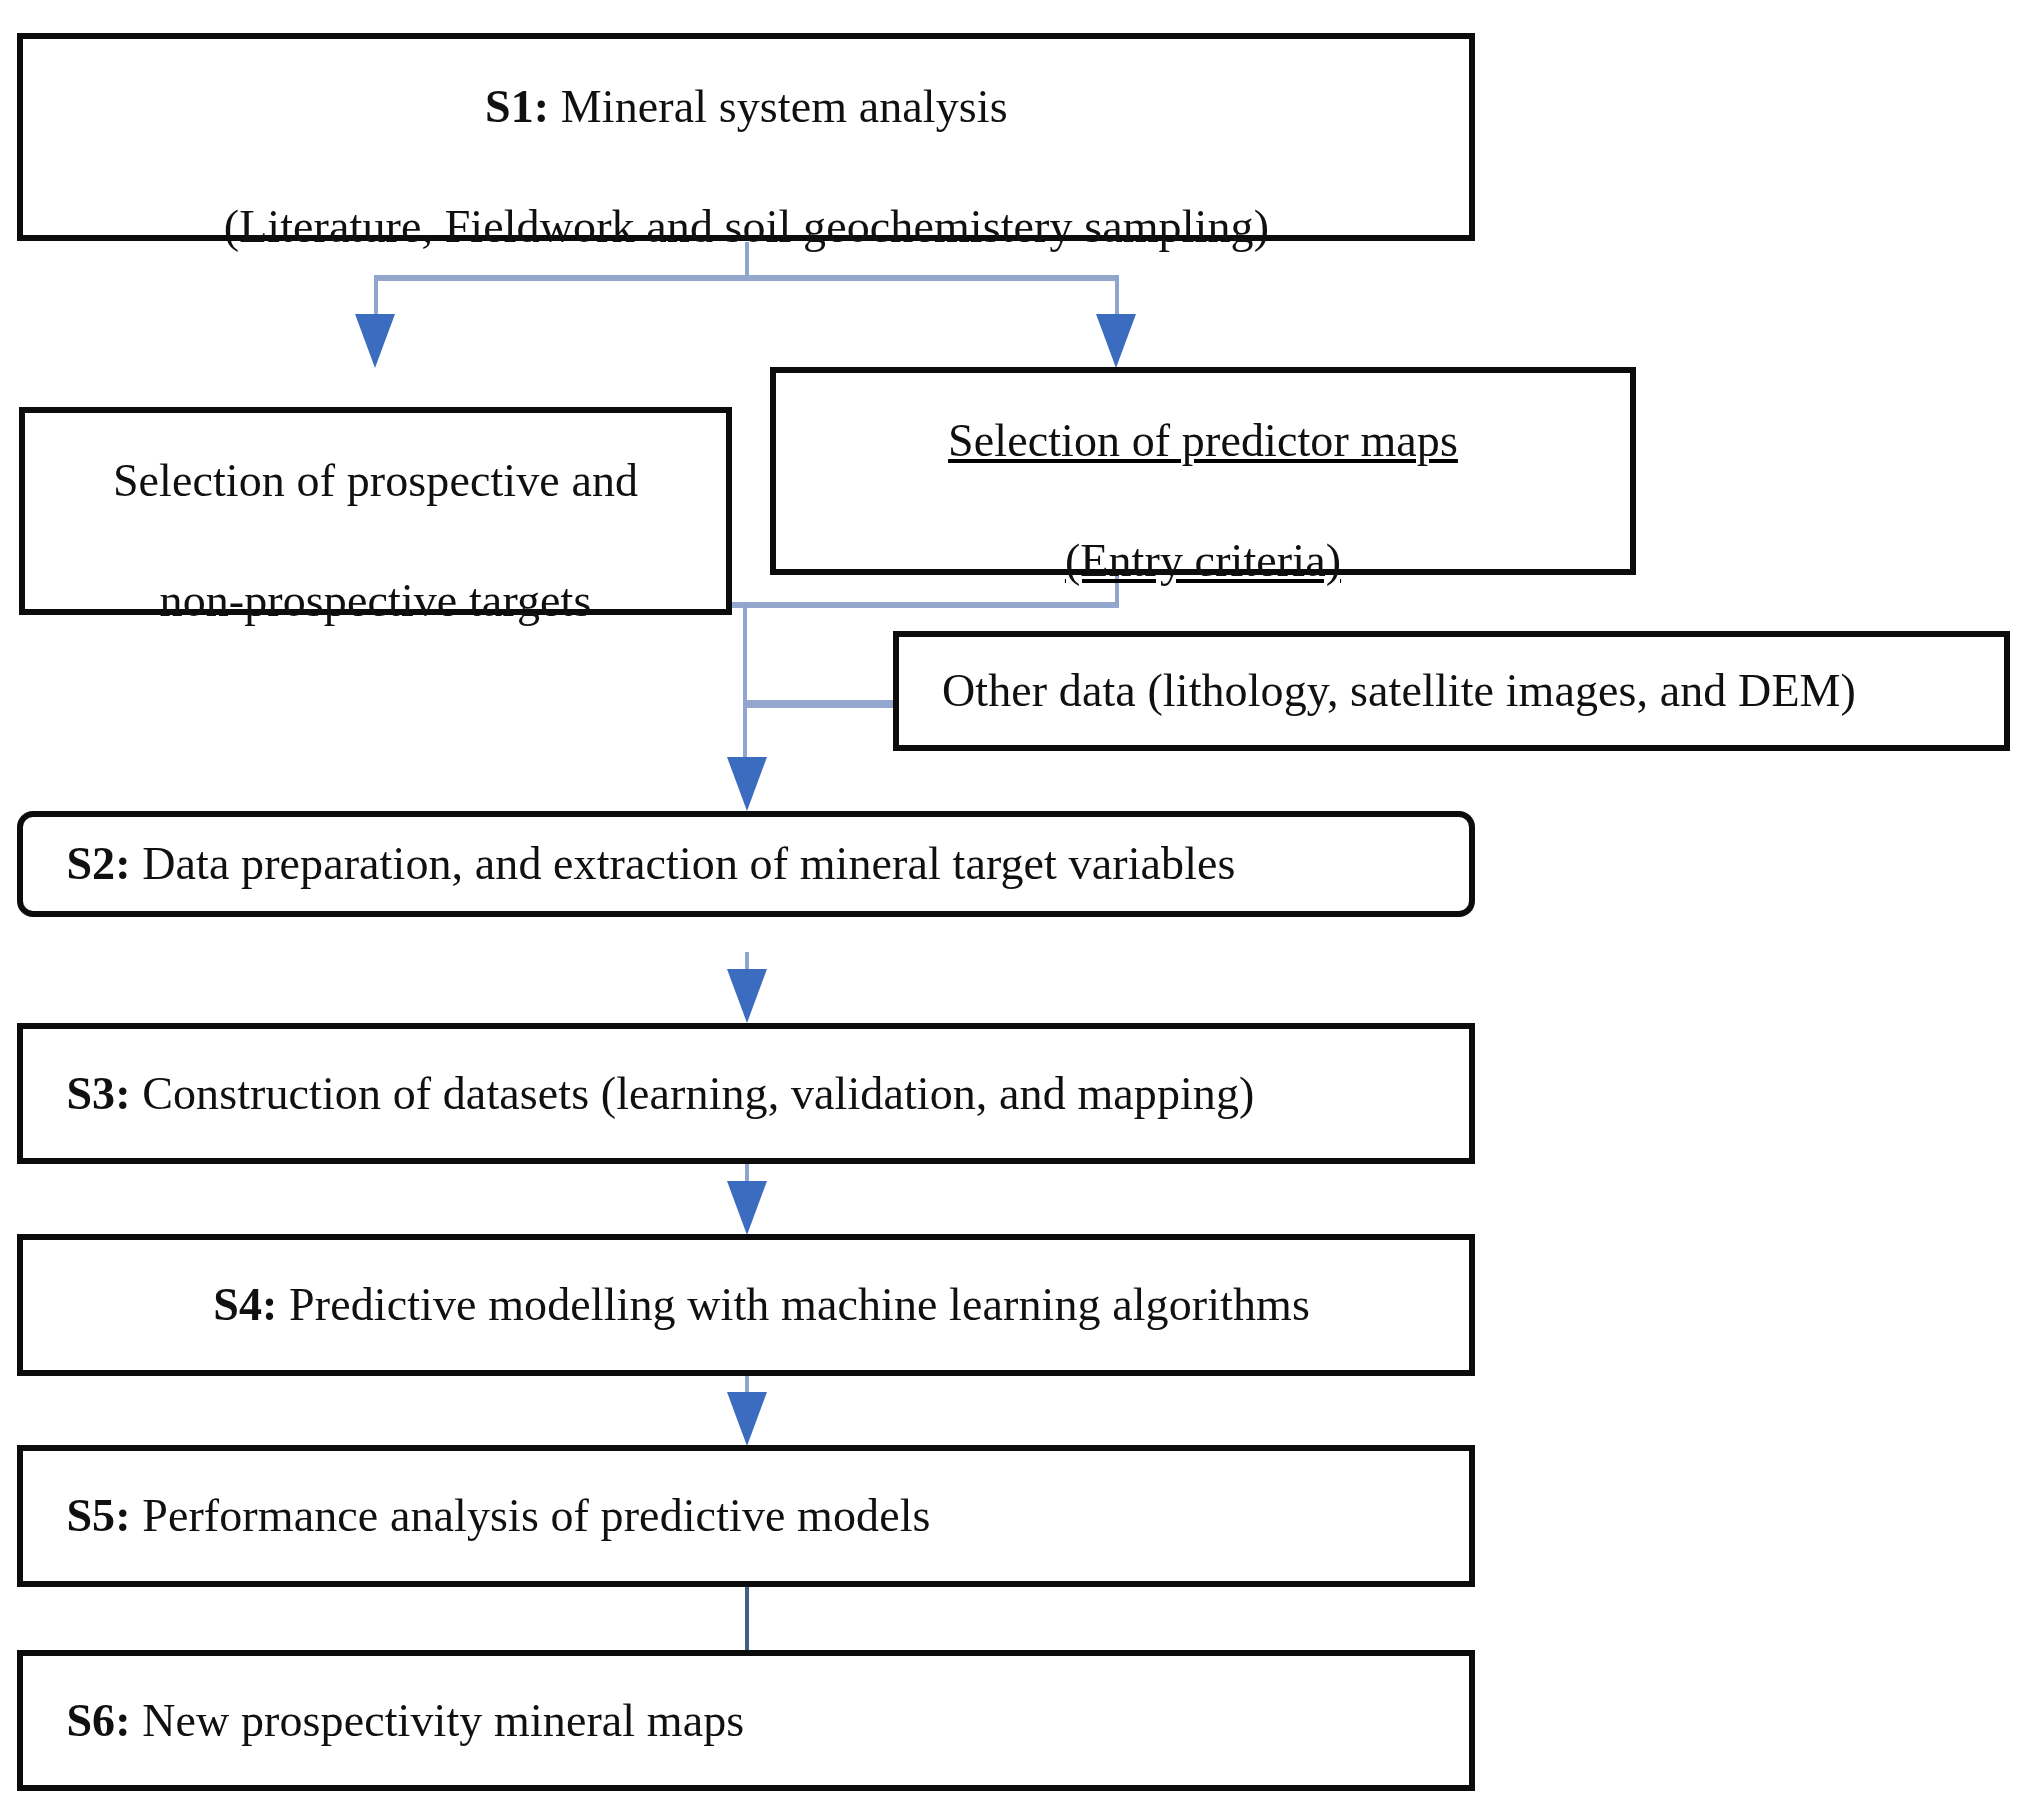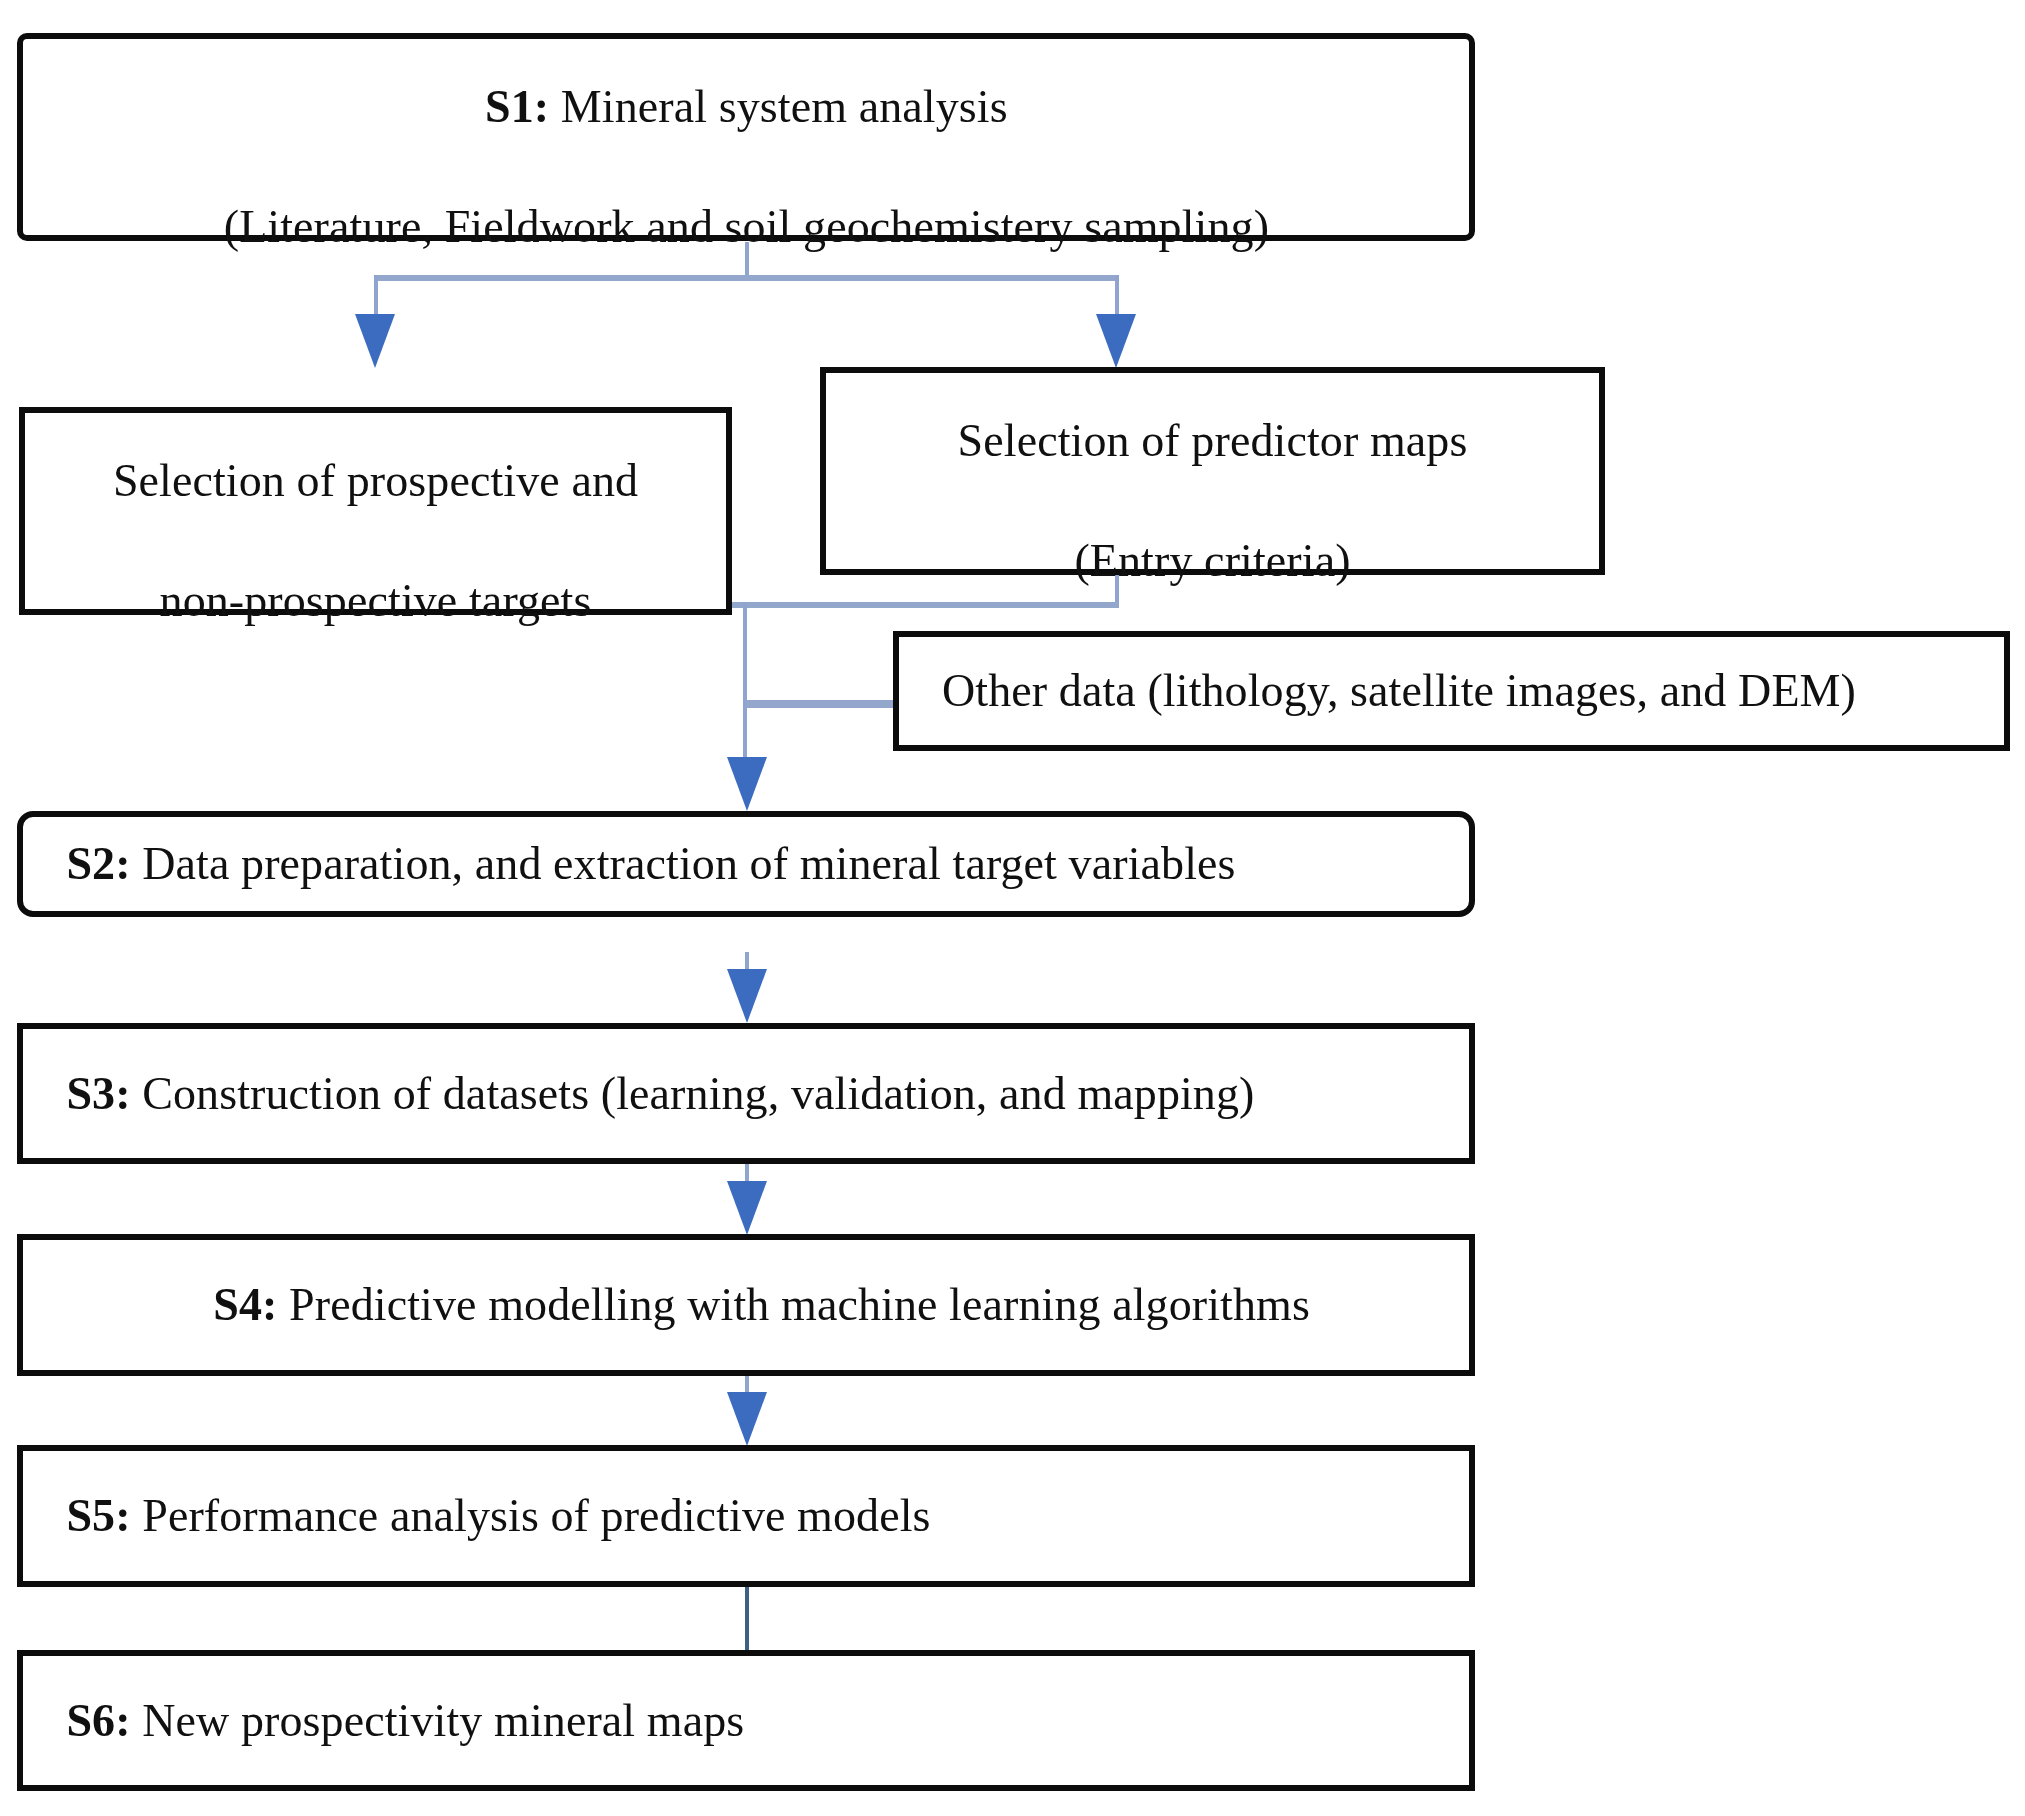--- a/index.html
+++ b/index.html
@@ -73,21 +73,21 @@
     border-right: 20px solid transparent;
     border-top: 54px solid #3c6cc0;
     z-index: 3;
   }
 </style>
 </head>
 <body>
 
 <div id="canvas">
 
-  <div class="node" style="left:17.4px; top:33px; width:1458px; height:208px;border-radius:10px;">
+  <div class="node" style="left:17.4px; top:33px; width:1458px; height:208px;">
     <div class="txt">
       <span><b>S1:</b><span> Mineral system analysis</span></span><br>
       <span>(Literature, Fieldwork and soil geochemistery sampling)</span>
     </div>
   </div>
 
   <div class="vline" style="left:745px; top:242px; width:3.5px; height:36px;"></div>
 
   <div class="hline thick" style="left:375px; top:275px; width:743px; height:6.3px;"></div>
 
@@ -97,21 +97,21 @@
   <div class="vline" style="left:1115px; top:275px; width:3.5px; height:63px;"></div>
   <div class="arrowhead" style="left:1096px; top:314px;"></div>
 
   <div class="node" style="left:19px; top:367px; width:713px; height:208px;margin-top:40px;">
     <div class="txt">
       <span>Selection of prospective and</span><br>
       <span>non-prospective targets</span>
     </div>
   </div>
 
-  <div class="node" style="left:820px; top:367px; width:785px; height:208px;">
+  <div class="node" style="left:770px; top:367px; width:866px; height:208px;text-decoration:underline;">
     <div class="txt">
       <span>Selection of predictor maps</span><br>
       <span>(Entry criteria)</span>
     </div>
   </div>
 
   <div class="vline" style="left:374px; top:575px; width:3.5px; height:32px;"></div>
   <div class="vline" style="left:1115px; top:575px; width:3.5px; height:32px;"></div>
   <div class="hline thick" style="left:374px; top:602px; width:745px; height:6.3px;"></div>
   <div class="vline" style="left:743px; top:602px; width:4.2px; height:174px;"></div>

